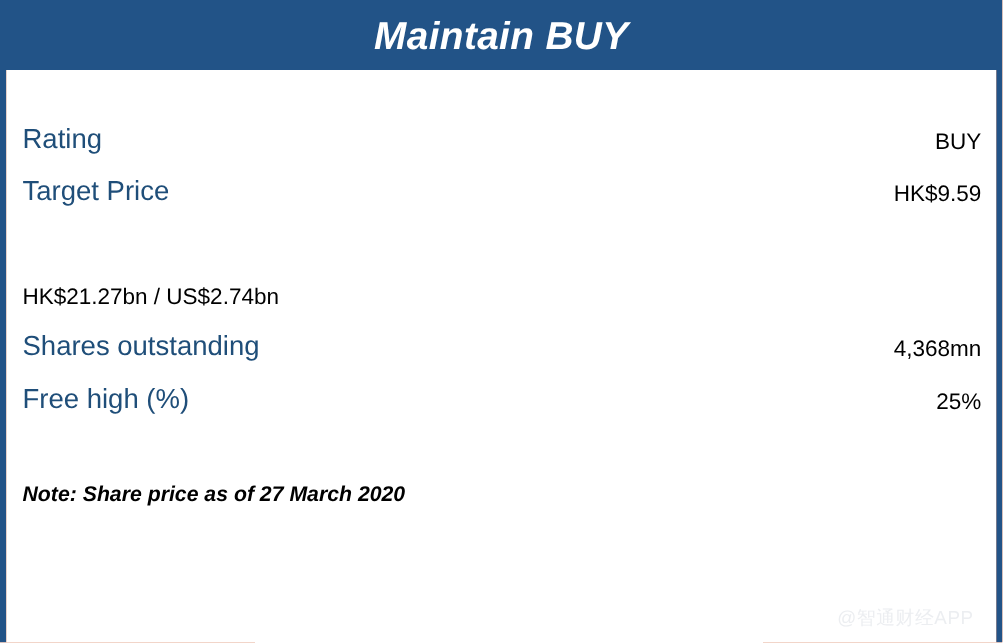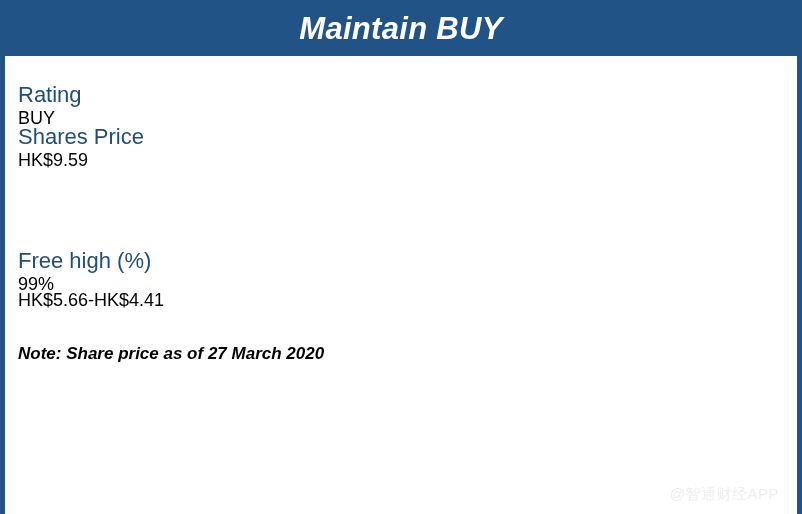--- a/index.html
+++ b/index.html
@@ -71,24 +71,23 @@
 
   .rows {
     position: absolute;
     left: 13px;
     right: 12px;
     top: 26px;
   }
 
   .row {
     display: flex;
-    align-items: flex-start;
+    align-items: flex-end;
     justify-content: space-between;
     height: 42px;
-    flex-direction: column;
   }
   .row.spacer {
     height: 40px;
   }
 
   .row-label {
     color: #1F4E79;
     font-size: 22px;
     white-space: nowrap;
   }
@@ -132,34 +131,38 @@
   <div class="border-right"></div>
 
   <div class="body-area">
     <div class="rows">
 
       <div class="row">
         <span class="row-label">Rating</span>
         <span class="row-value">BUY</span>
       </div>
       <div class="row">
-        <span class="row-label">Shares Price</span>
+        <span class="row-label">Target Price</span>
         <span class="row-value">HK$9.59</span>
       </div>
 
       <div class="row spacer"></div>
 
       <div class="row">
+        <span class="row-value">HK$21.27bn / US$2.74bn</span>
+      </div>
+      <div class="row">
+        <span class="row-label">Shares outstanding</span>
+        <span class="row-value">4,368mn</span>
       </div>
       <div class="row">
         <span class="row-label">Free high (%)</span>
-        <span class="row-value">99%</span>
+        <span class="row-value">25%</span>
       </div>
       <div class="row">
-        <span class="row-value">HK$5.66-HK$4.41</span>
       </div>
 
       <div class="note">Note: Share price as of 27 March 2020</div>
 
     </div>
 
     <div class="watermark">@智通财经APP</div>
   </div>
 
 </div>

